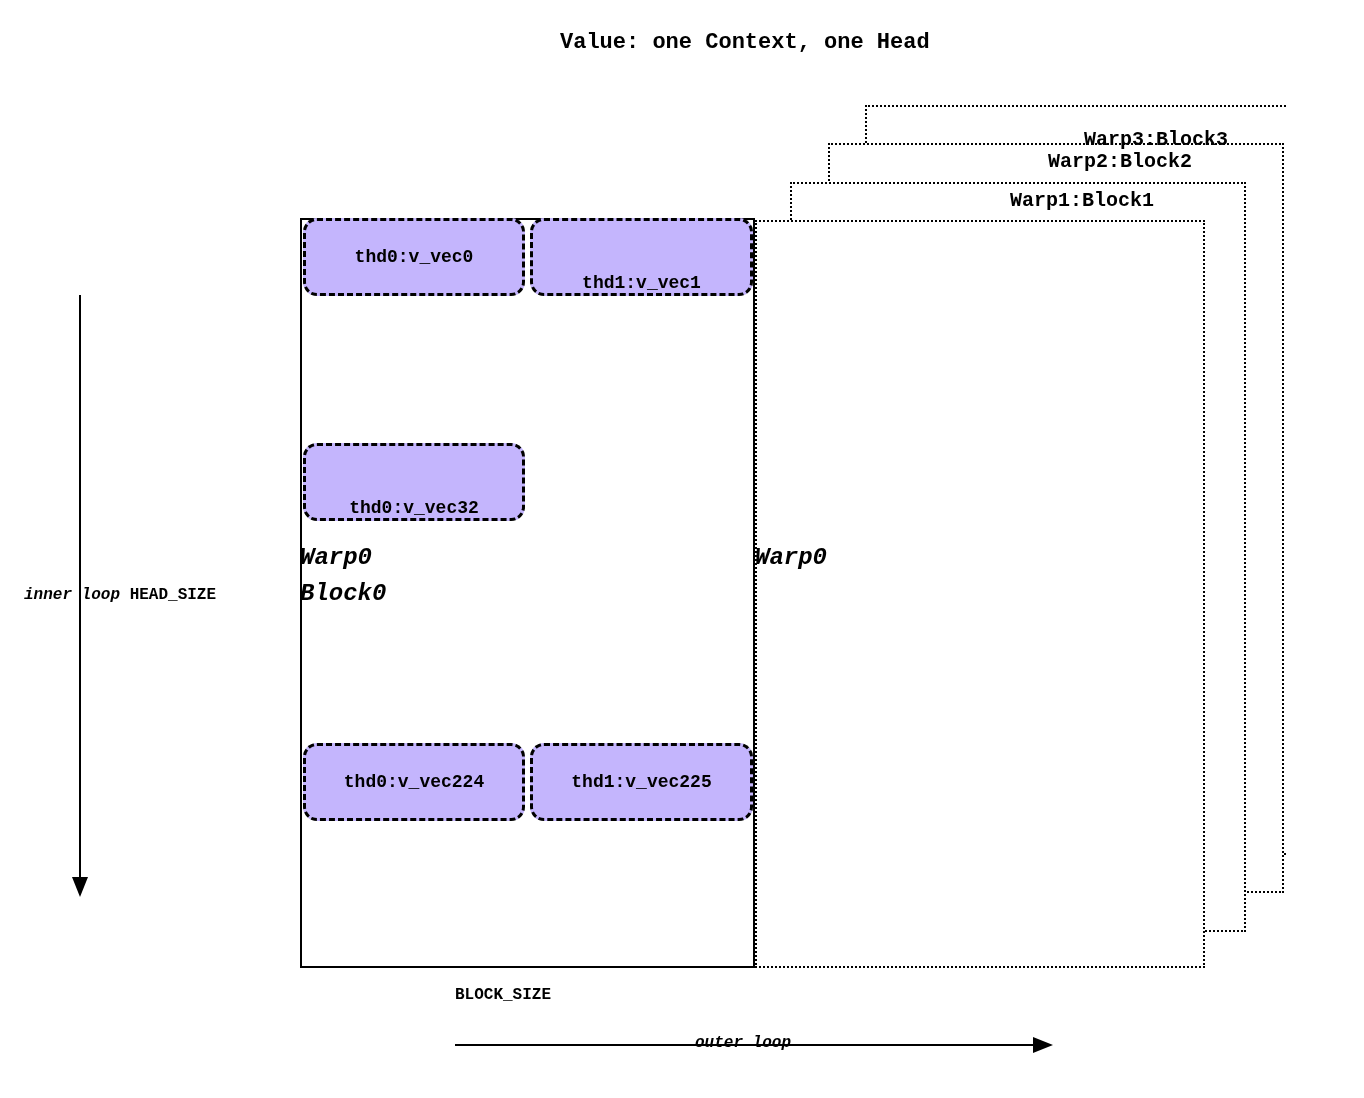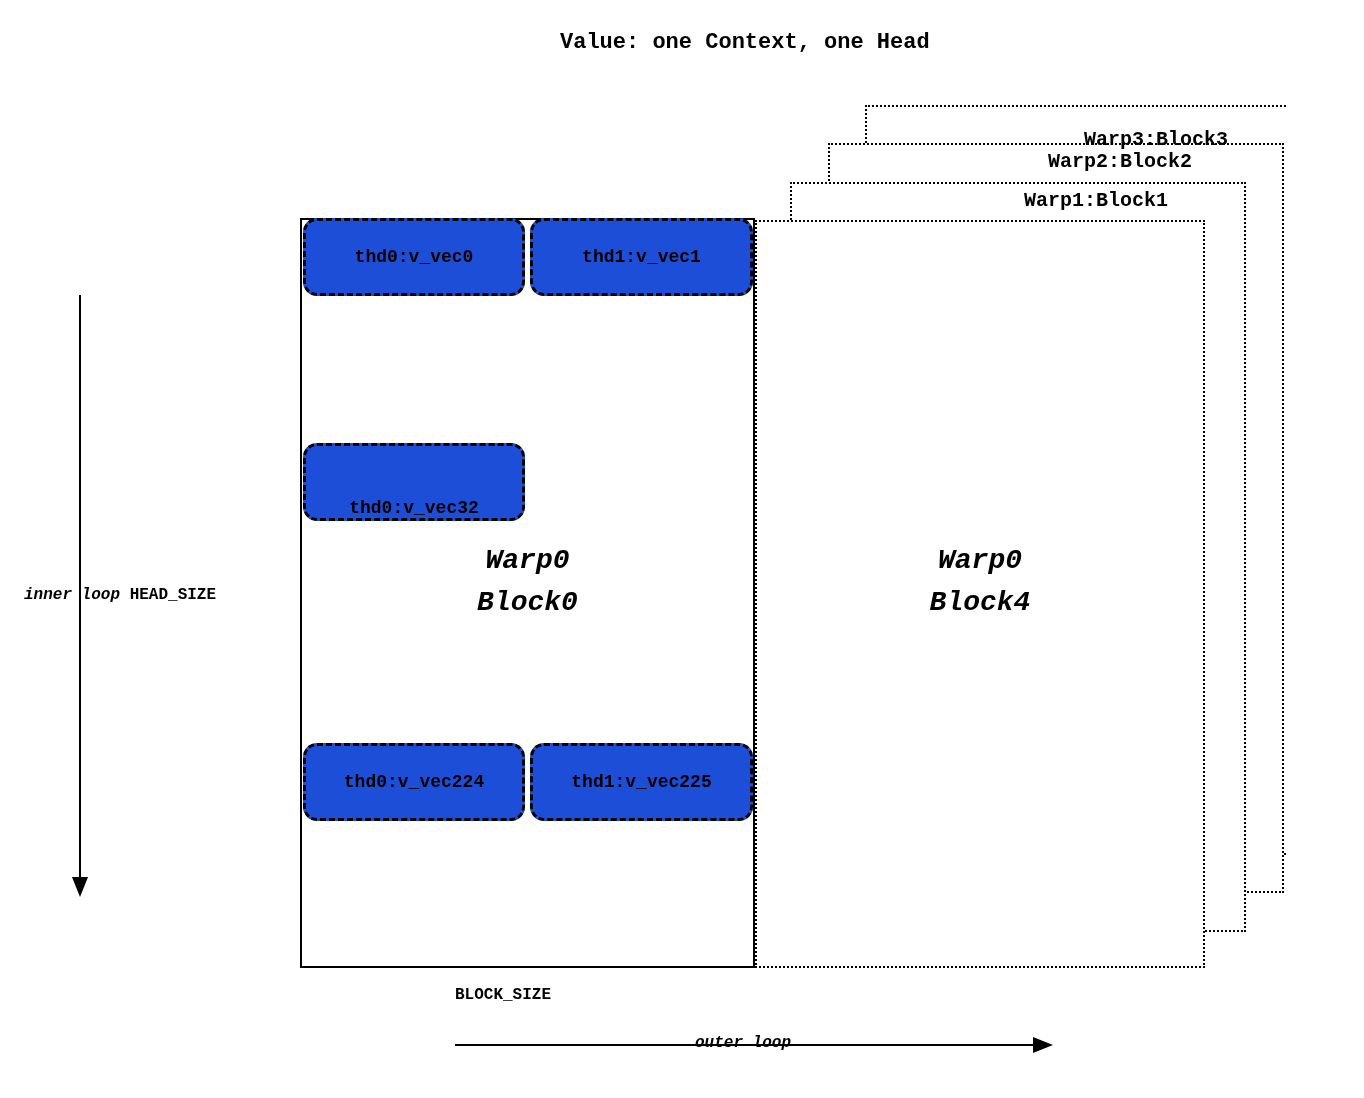--- a/index.html
+++ b/index.html
@@ -39,33 +39,33 @@
 
   .warp-tag {
     position: absolute;
     font-size: 20px;
     font-weight: bold;
     white-space: nowrap;
   }
 
   .center-label {
     position: absolute;
-    text-align: center;
-    font-size: 28px;
+    text-align: left;
+    font-size: 24px;
     font-weight: bold;
     font-style: italic;
     line-height: 1.5;
   }
 
   .vec-box {
     position: absolute;
     height: 78px;
     border: 3px dashed #000000;
     border-radius: 14px;
-    background: #1d4ed8;
+    background: #c4b5fd;
     box-sizing: border-box;
     display: flex;
     align-items: center;
     justify-content: center;
     font-size: 18px;
     font-weight: bold;
     white-space: nowrap;
   }
 
   .axis-label {
@@ -109,37 +109,36 @@
   <div class="abs title" style="left:560px; top:30px;">Value: one Context, one Head</div>
 
   <div class="rect-dotted" style="left:865px; top:105px; width:456px; height:750px;"></div>
   <div class="rect-dotted" style="left:828px; top:143px; width:456px; height:750px;"></div>
   <div class="rect-dotted" style="left:790px; top:182px; width:456px; height:750px;"></div>
 
   <div class="rect-dotted" style="left:755px; top:220px; width:450px; height:748px;"></div>
 
   <div class="warp-tag" style="right:60px; top:112px;margin-top:16px;">Warp3:Block3</div>
   <div class="warp-tag" style="right:96px; top:150px;">Warp2:Block2</div>
-  <div class="warp-tag" style="right:120px; top:189px;">Warp1:Block1</div>
+  <div class="warp-tag" style="right:134px; top:189px;">Warp1:Block1</div>
 
   <div class="rect-solid" style="left:300px; top:218px; width:455px; height:750px;"></div>
 
   <div class="center-label" style="left:300px; top:540px; width:455px;">
     <div>Warp0</div>
     <div>Block0</div>
   </div>
   <div class="center-label" style="left:755px; top:540px; width:450px;">
     <div>Warp0</div>
-    <div>Block4</div>
   </div>
 
   <div class="vec-box" style="left:303px; top:218px; width:222px;">
     <span>thd0:v_vec0</span>
   </div>
-  <div class="vec-box" style="left:530px; top:218px; width:223px;">
+  <div class="vec-box" style="left:530px; top:218px; width:223px;align-items:flex-end;">
     <span>thd1:v_vec1</span>
   </div>
 
   <div class="vec-box" style="left:303px; top:443px; width:222px;align-items:flex-end;">
     <span>thd0:v_vec32</span>
   </div>
 
   <div class="vec-box" style="left:303px; top:743px; width:222px;">
     <span>thd0:v_vec224</span>
   </div>

